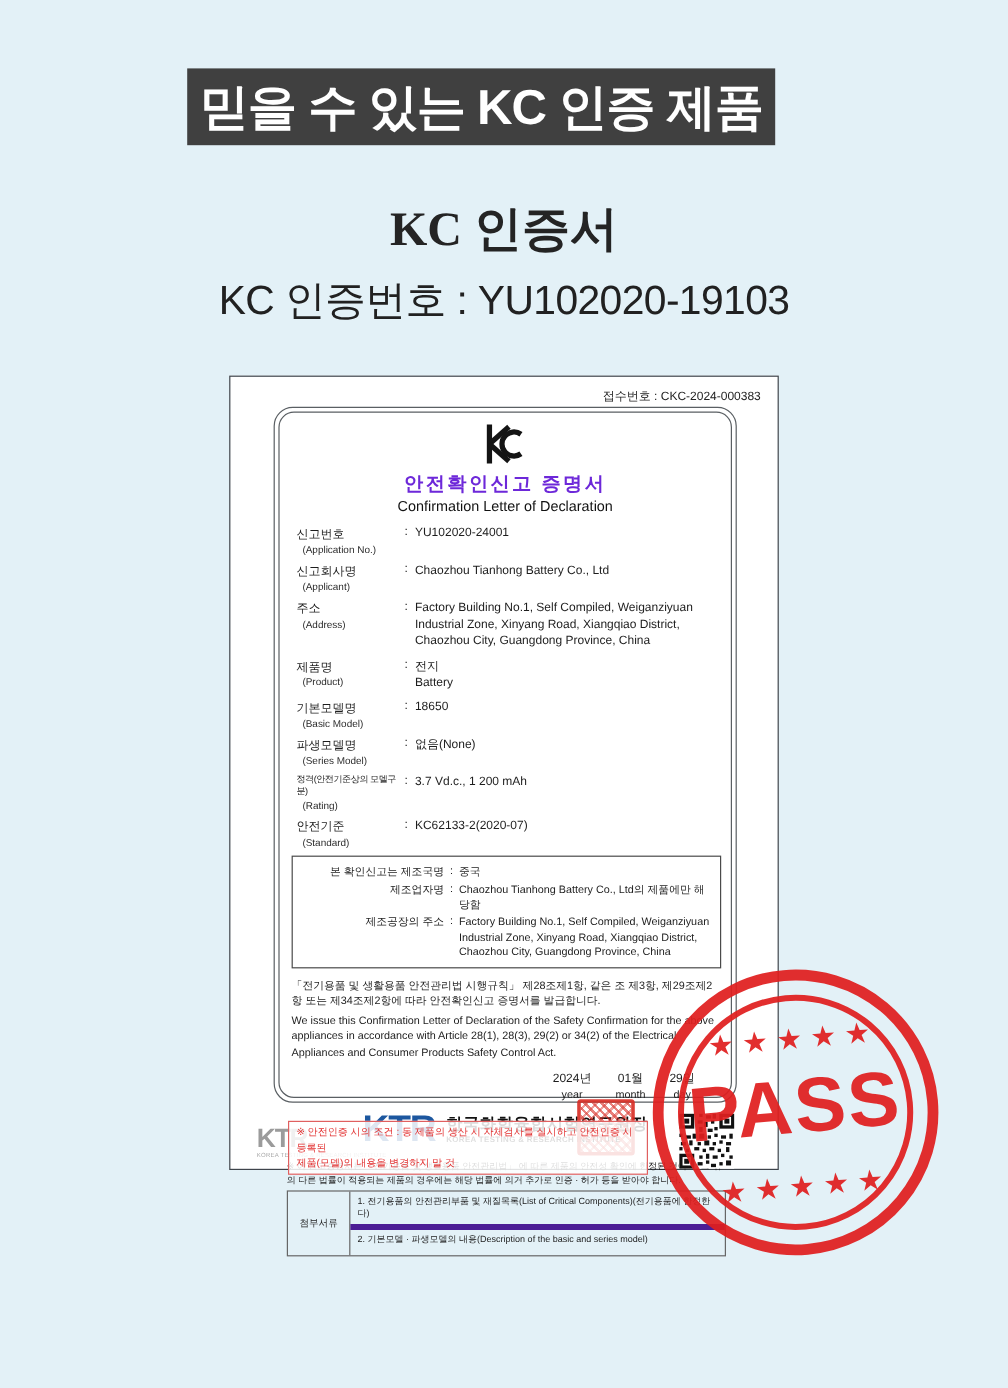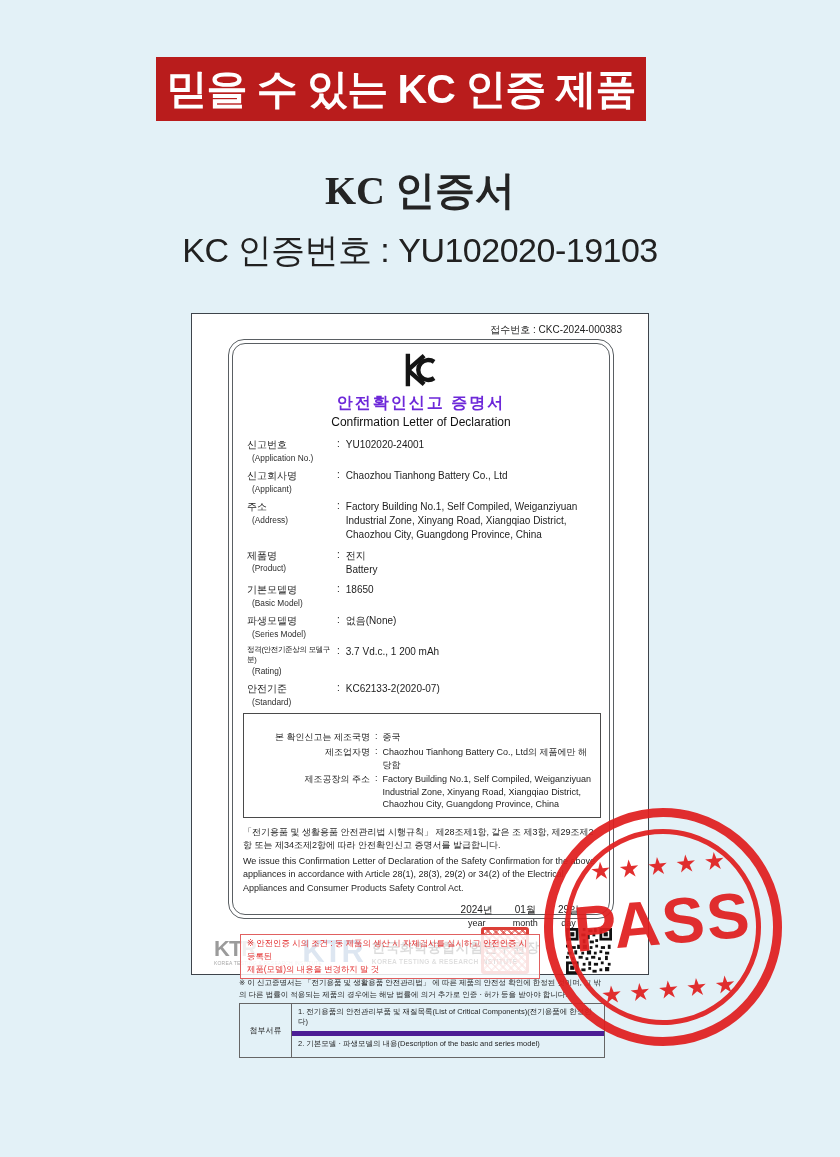--- a/index.html
+++ b/index.html
@@ -2,52 +2,52 @@
 <html><head>
 <meta charset="utf-8">
 <style>
   * { margin:0; padding:0; box-sizing:border-box; }
   html,body { width:840px; }
   body { font-family:"Liberation Sans","DejaVu Sans",sans-serif; }
   .page { position:relative; width:840px; height:1157px; background:#e3f1f7; overflow:hidden; }
 
   
   .banner { position:absolute; left:156px; top:57px; width:490px; height:64px;
-    background:#b91c1c; display:flex; align-items:center; justify-content:center; }
+    background:#404040; display:flex; align-items:center; justify-content:center; }
   .banner-text { color:#ffffff; font-size:41px; font-weight:800; letter-spacing:-1px; white-space:nowrap; }
   .kc-title { position:absolute; left:0; top:163px; width:100%; text-align:center;
     font-size:40px; font-weight:800; color:#242424;font-family:Liberation Serif, serif; }
   .kc-number { position:absolute; left:0; top:228px; width:100%; text-align:center;
     font-size:34px; font-weight:500; color:#212121; letter-spacing:-0.5px; }
 
   
   .cert { position:absolute; left:191px; top:313px; width:458px; height:662px;
     background:#ffffff; border:1px solid #3e444b; z-index:1; }
-  .receipt { position:absolute; top:9px; right:26px; font-size:10px; color:#222; }
+  .receipt { position:absolute; top:9px; right:14px; font-size:10px; color:#222; }
 
   .frame { position:absolute; left:36px; top:25px; width:386px; height:580px;
     border:1px solid #5a5f63; border-radius:16px; }
   .frame::before { content:""; position:absolute; inset:3px; border:1px solid #5a5f63;
     border-radius:13px; pointer-events:none; }
   .frame-inner { position:relative; width:100%; height:100%; padding-top:8px; }
 
   .kc-mark { display:block; margin:2px auto 0; }
   .doc-title { text-align:center; font-size:16px; font-weight:800; color:#6d28d9; letter-spacing:2px; margin-top:3px; }
   .doc-title-en { text-align:center; font-size:12px; color:#111; margin-top:1px; }
 
   .fields { margin-top:9px; padding:0 12px 0 18px; }
   .field { display:flex; align-items:flex-start; margin-bottom:6.5px; font-size:10px; color:#1d1d1d; }
   .flabel { width:88px; flex:none; }
   .kor { display:block; width:72px; text-align:justify; text-align-last:justify; }
   .small-label .kor { width:88px; font-size:7.6px; text-align:left; text-align-last:auto; letter-spacing:-0.4px; }
   .eng { display:block; font-size:8.3px; color:#2c2c2c; padding-left:5px; margin-top:0.5px; }
   .colon { flex:none; margin:0 6px 0 2px; }
   .fvalue { flex:1; white-space:pre-line; line-height:1.4; }
 
-  .maker-box { margin:4px 12px 0 14px; border:1px solid #4a4a4a; padding:15px 8px 6px; font-size:9px; color:#1d1d1d; }
+  .maker-box { margin:4px 12px 0 14px; border:1px solid #4a4a4a; padding:4px 8px 6px; font-size:9px; color:#1d1d1d; }
   .maker-row { display:flex; margin-top:2px; }
   .mlabel { width:118px; flex:none; text-align:right; }
   .mcolon { flex:none; margin:0 5px; }
   .mvalue { flex:1; line-height:1.4; }
 
   .issue { margin:8px 14px 0 14px; font-size:9px; color:#1d1d1d; line-height:1.5; }
   .issue-en { margin-top:2px; }
 
   .date-row { display:flex; justify-content:flex-end; gap:20px; margin:8px 34px 0 0; }
   .date-col { text-align:center; font-size:10px; color:#1d1d1d; }

